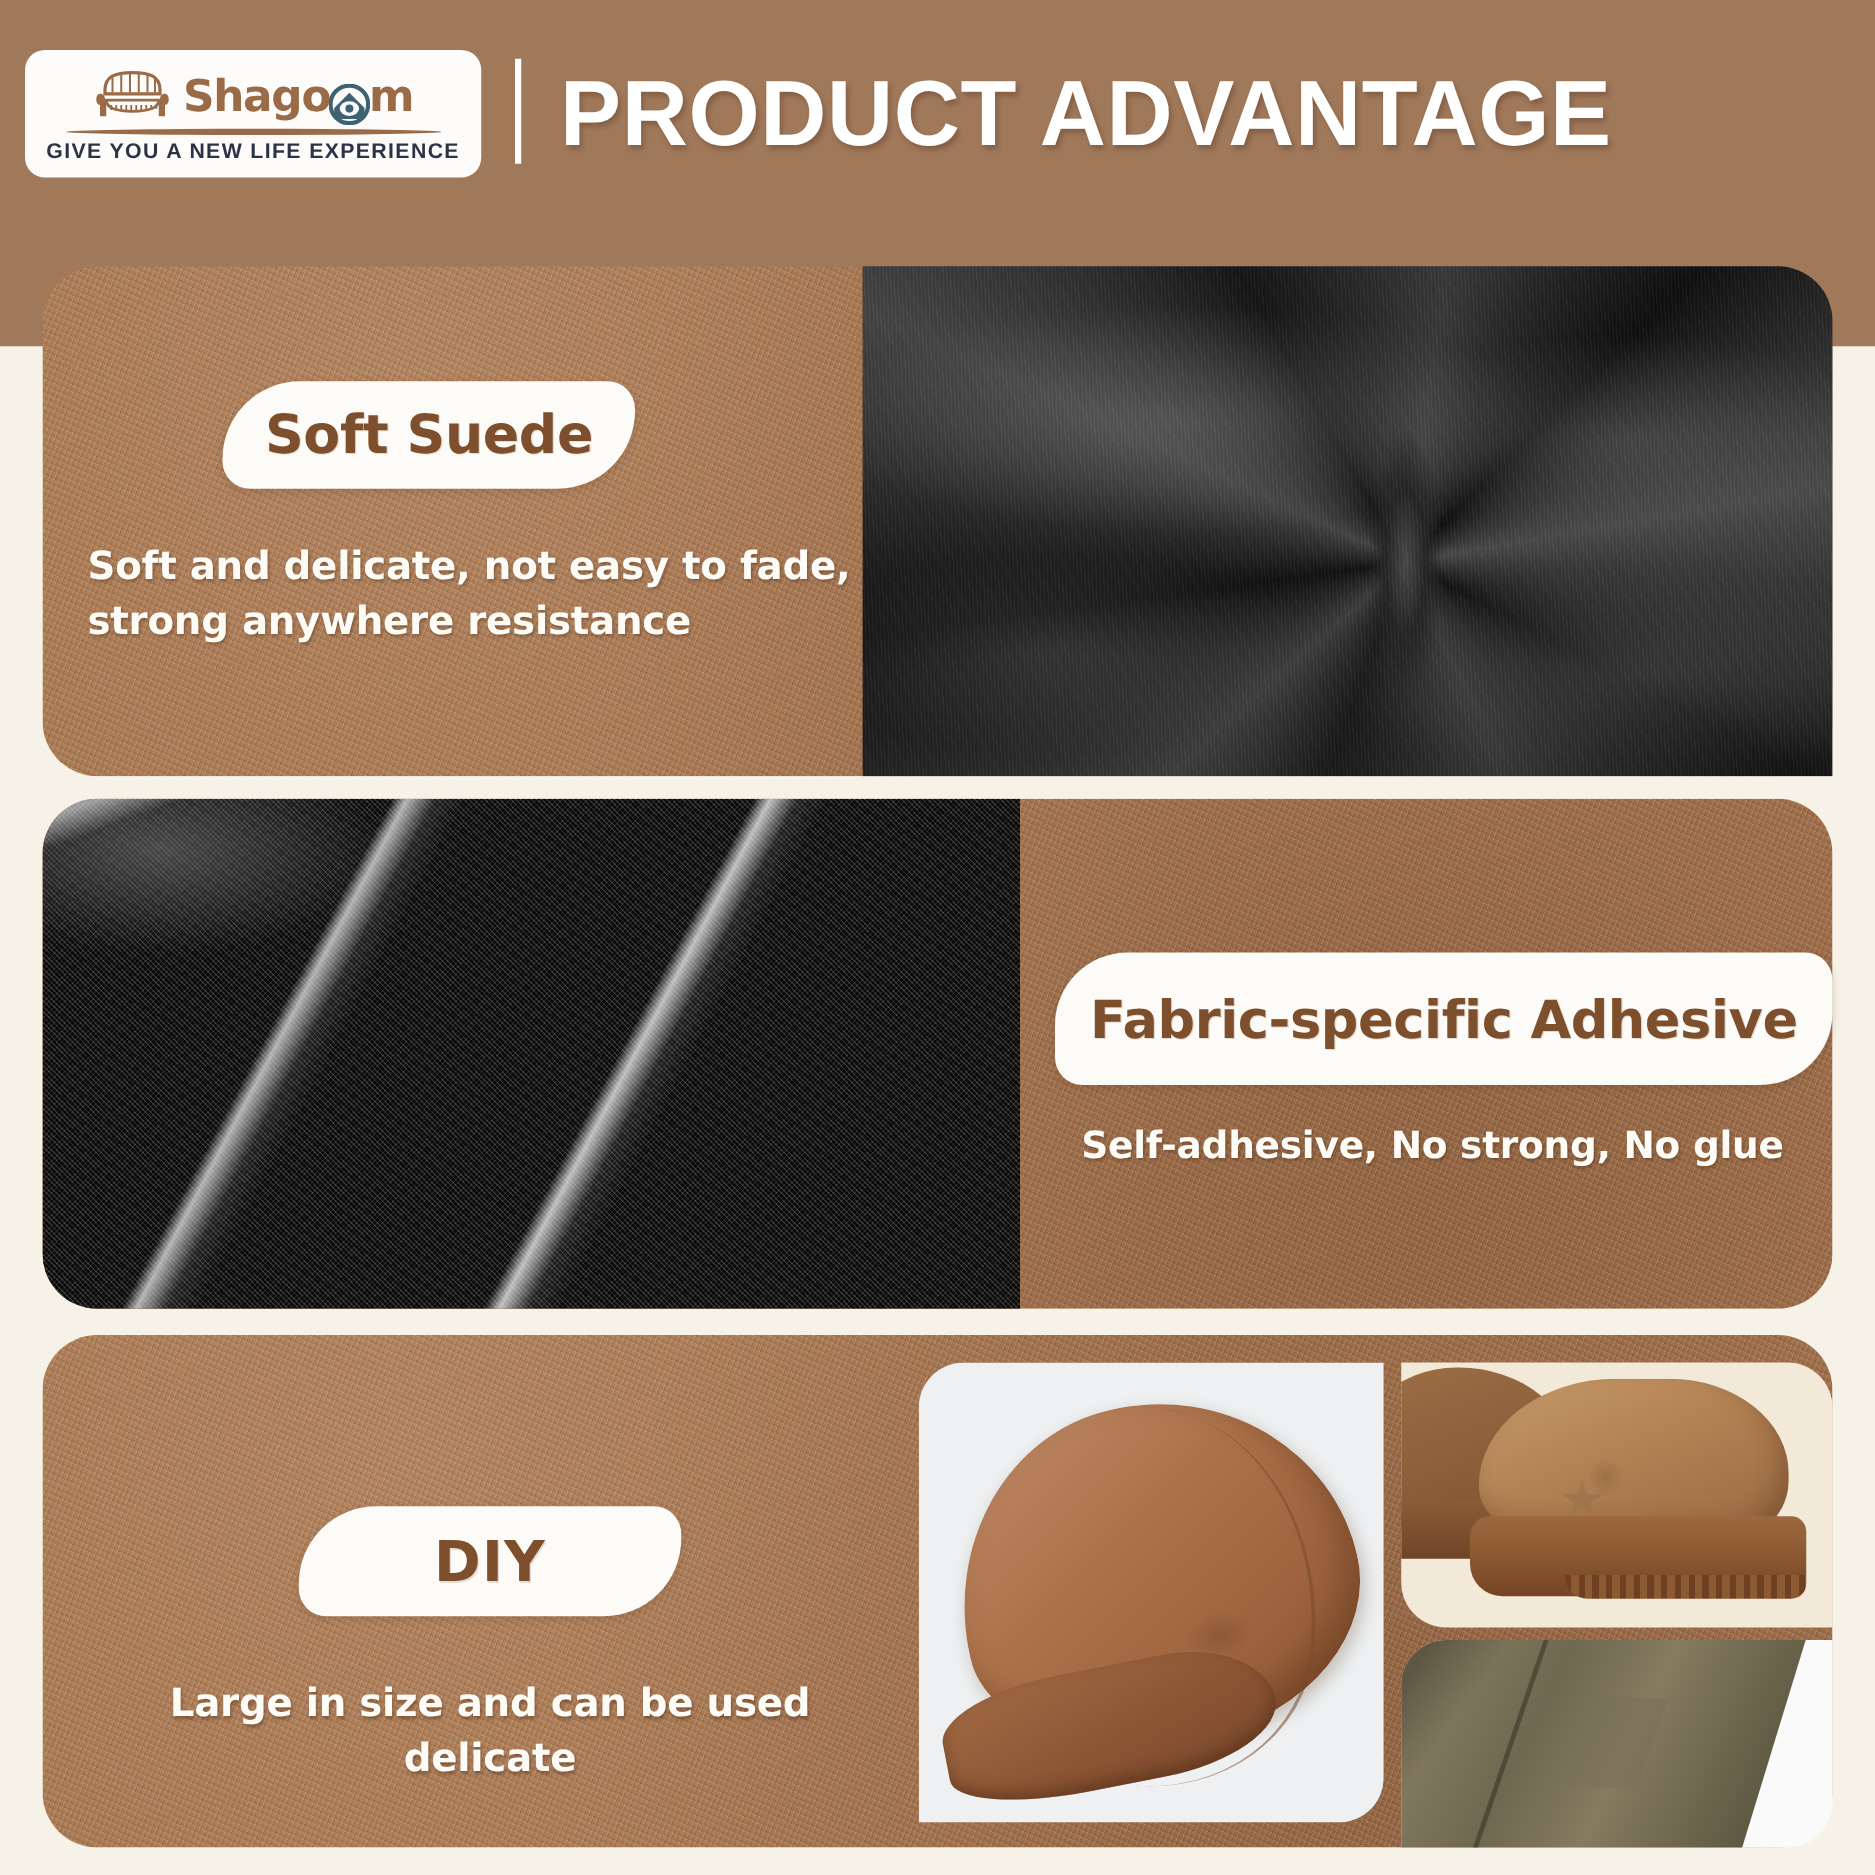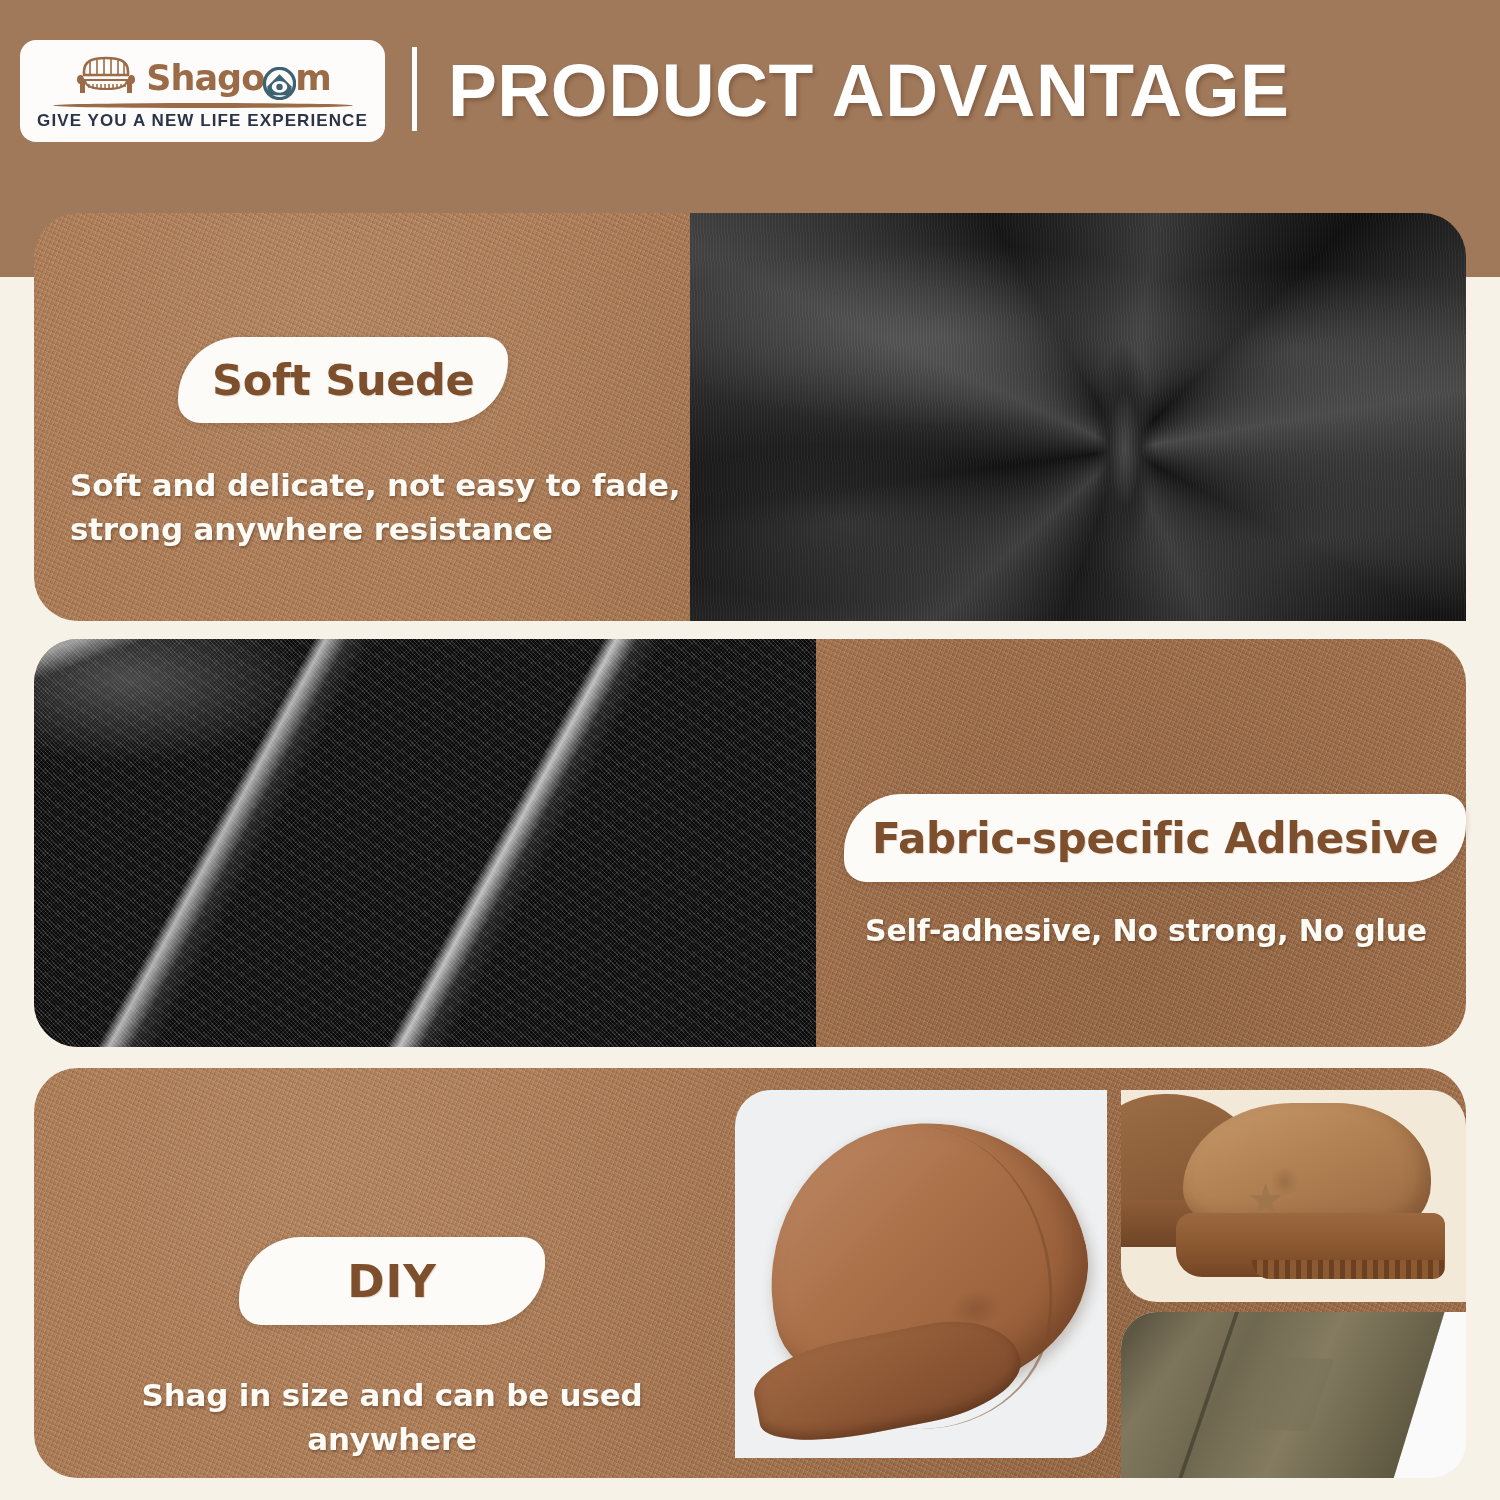--- a/index.html
+++ b/index.html
@@ -68,21 +68,21 @@
       radial-gradient(circle at 20% 22%, rgba(255,230,200,.14), rgba(0,0,0,0) 55%),
       radial-gradient(circle at 78% 80%, rgba(40,18,4,.16), rgba(0,0,0,0) 60%);
     overflow:hidden;
     z-index:4;
   }
   #card-soft-suede{ left:34px; top:213px;  width:1432px; height:408px; border-radius:44px; }
   #card-adhesive { left:34px; top:639px;  width:1432px; height:408px; border-radius:44px; }
   #card-diy      { left:34px; top:1068px; width:1432px; height:410px; border-radius:44px; }
 
   
-  .card-text{ position:absolute; z-index:5;margin-top:32px; }
+  .card-text{ position:absolute; z-index:5; }
   .pill{
     display:inline-flex; align-items:center; justify-content:center;
     background:#fdfbf7;
     border-radius:62px 22px 62px 22px;
     padding:0 34px;
     height:86px;
     box-shadow:0 2px 7px rgba(60,30,10,.18);
   }
   .pill-label{
     font-family:"DejaVu Sans", sans-serif;
@@ -95,21 +95,21 @@
     color:#fdfbf6; font-size:31px; font-weight:bold;
     line-height:1.42; letter-spacing:-0.2px;
     text-shadow:1px 2px 3px rgba(60,30,10,.4);
   }
 
   #txt-soft-suede{ left:70px; top:305px; width:630px; }
   #txt-soft-suede .pill{ margin-left:108px; }
   #txt-soft-suede .card-desc{ margin-top:40px; text-align:left; }
 
   #txt-adhesive{ left:844px; top:762px; width:604px; text-align:center; }
-  #txt-adhesive .pill{ height:88px; padding:0 28px; border-radius:58px 22px 58px 22px; }
+  #txt-adhesive .pill{ height:106px; padding:0 28px; border-radius:58px 22px 58px 22px; }
   #txt-adhesive .pill-label{ font-size:42px; }
   #txt-adhesive .card-desc{ margin-top:28px; font-size:30px; }
 
   #txt-diy{ left:62px; top:1205px; width:660px; text-align:center; }
   #txt-diy .pill{ margin-left:0; height:88px; padding:0 108px; border-radius:62px 22px 62px 22px;}
   #txt-diy .pill-label{ font-size:45px; letter-spacing:1px; }
   #txt-diy .card-desc{ margin-top:48px; font-size:31px; }
 
   
   .photo{ position:absolute; overflow:hidden; z-index:5; }
@@ -324,14 +324,14 @@
 <div id="photo-garment" class="photo">
   <div id="garment-body"></div>
   <div id="garment-seam"></div>
   <div id="garment-patch"></div>
 </div>
 
 <div id="txt-diy" class="card-text">
   <div class="pill">
     <span class="pill-label">DIY</span>
   </div>
-  <div class="card-desc">Shag in size and can be used anywhere</div>
+  <div class="card-desc">Large in size and can be used delicate</div>
 </div>
 
 </body></html>

